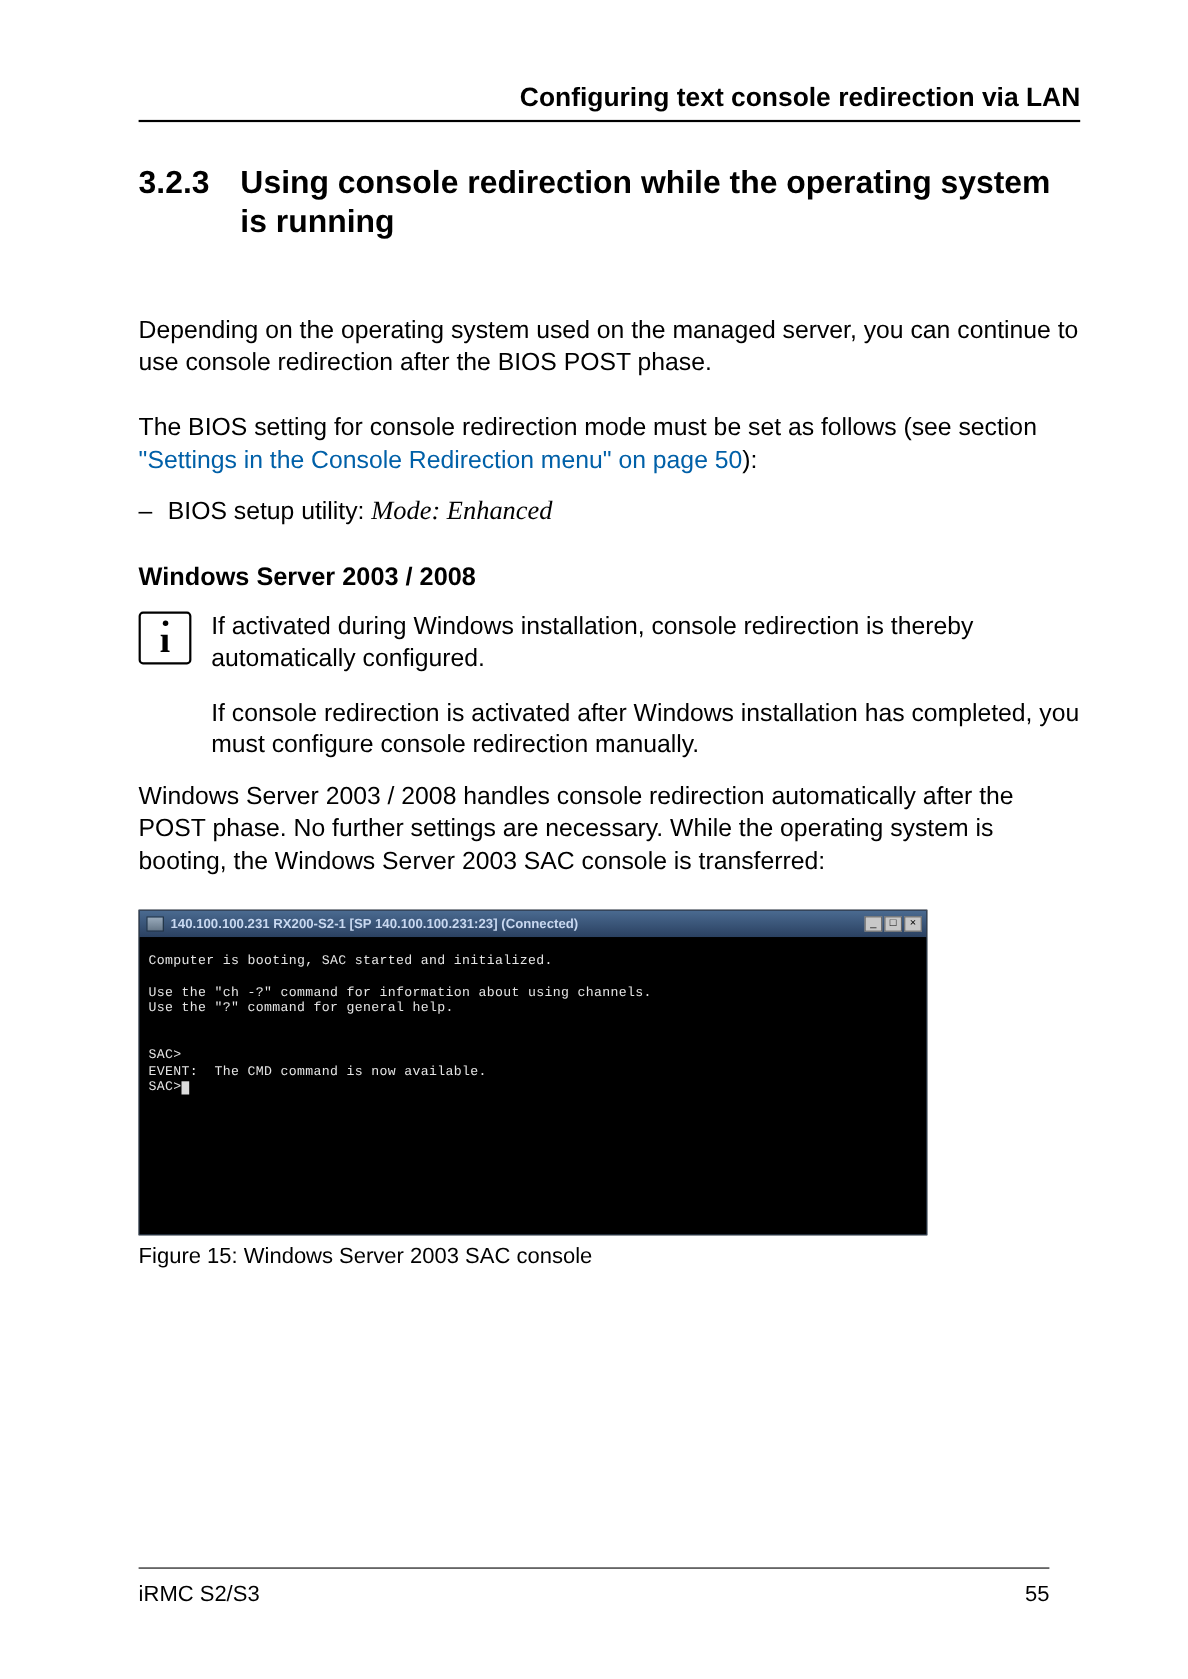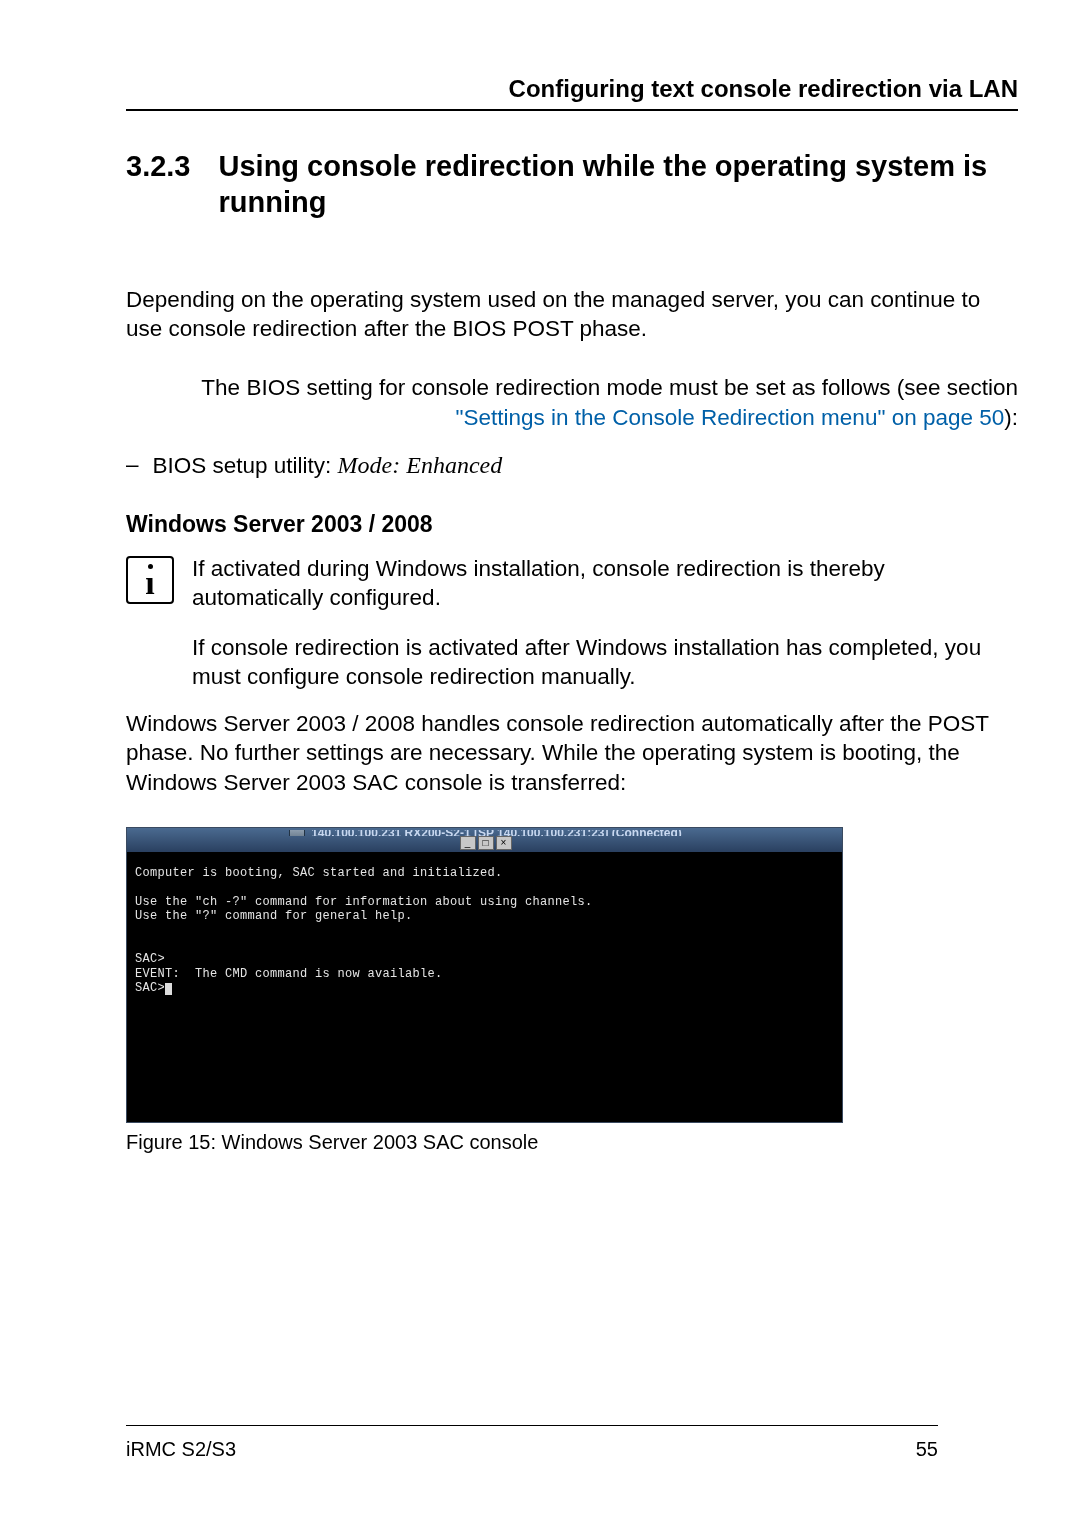--- a/index.html
+++ b/index.html
@@ -8,21 +8,21 @@
     background: #fff;
     font-family: Arial, Helvetica, sans-serif;
     color: #000;
   }
   .page {
     width: 1080px;
     height: 1526px;
     position: relative;
     background: #fff;
     box-sizing: border-box;
-    padding: 75px 62px 65px 126px;
+    padding: 75px 98px 65px 126px;
   }
   .header-title {
     text-align: right;
     font-weight: bold;
     font-size: 24px;
     padding-bottom: 6px;
     border-bottom: 2px solid #000;
     margin-bottom: 38px;
   }
   .section-head {
@@ -110,21 +110,20 @@
     width: 715px;
     background: #000;
   }
   .console-titlebar {
     display: flex;
     align-items: center;
     justify-content: space-between;
     background: linear-gradient(#4a6a90, #2a4060);
     padding: 2px 4px 2px 6px;
     height: 20px;
-    flex-direction: column;
   }
   .console-title-left {
     display: flex;
     align-items: center;
     gap: 6px;
     color: #c8d8f0;
     font-family: "Tahoma", sans-serif;
     font-size: 12px;
     font-weight: bold;
     white-space: nowrap;
@@ -171,21 +170,21 @@
     vertical-align: text-bottom;
   }
   .fig-caption {
     font-size: 20px;
     margin-top: 8px;
   }
   .footer {
     position: absolute;
     bottom: 65px;
     left: 126px;
-    right: 142px;
+    right: 126px;
     border-top: 1px solid #000;
     padding-top: 12px;
     display: flex;
     justify-content: space-between;
     font-size: 20px;
   }
 </style>
 </head>
 <body>
 
@@ -194,21 +193,21 @@
   <div class="header-title">Configuring text console redirection via LAN</div>
 
   <div class="section-head">
     <div class="section-number">3.2.3</div>
     <div>Using console redirection while the operating system is running</div>
   </div>
 
   <div class="para">Depending on the operating system used on the managed server, you can continue to use console redirection after the BIOS POST phase.</div>
 
 
-  <div class="para" style="margin-bottom:18px;text-align:right;">
+  <div class="para" style="margin-bottom:18px;">
     <span>The BIOS setting for console redirection mode must be set as follows (see section </span><span class="link">"Settings in the Console Redirection menu" on page 50</span><span>):</span>
   </div>
 
   <ul class="bullet-list">
     <li>
       <span>
         <span>BIOS setup utility: </span><span class="italic">Mode: Enhanced</span>
       </span>
     </li>
   </ul>

